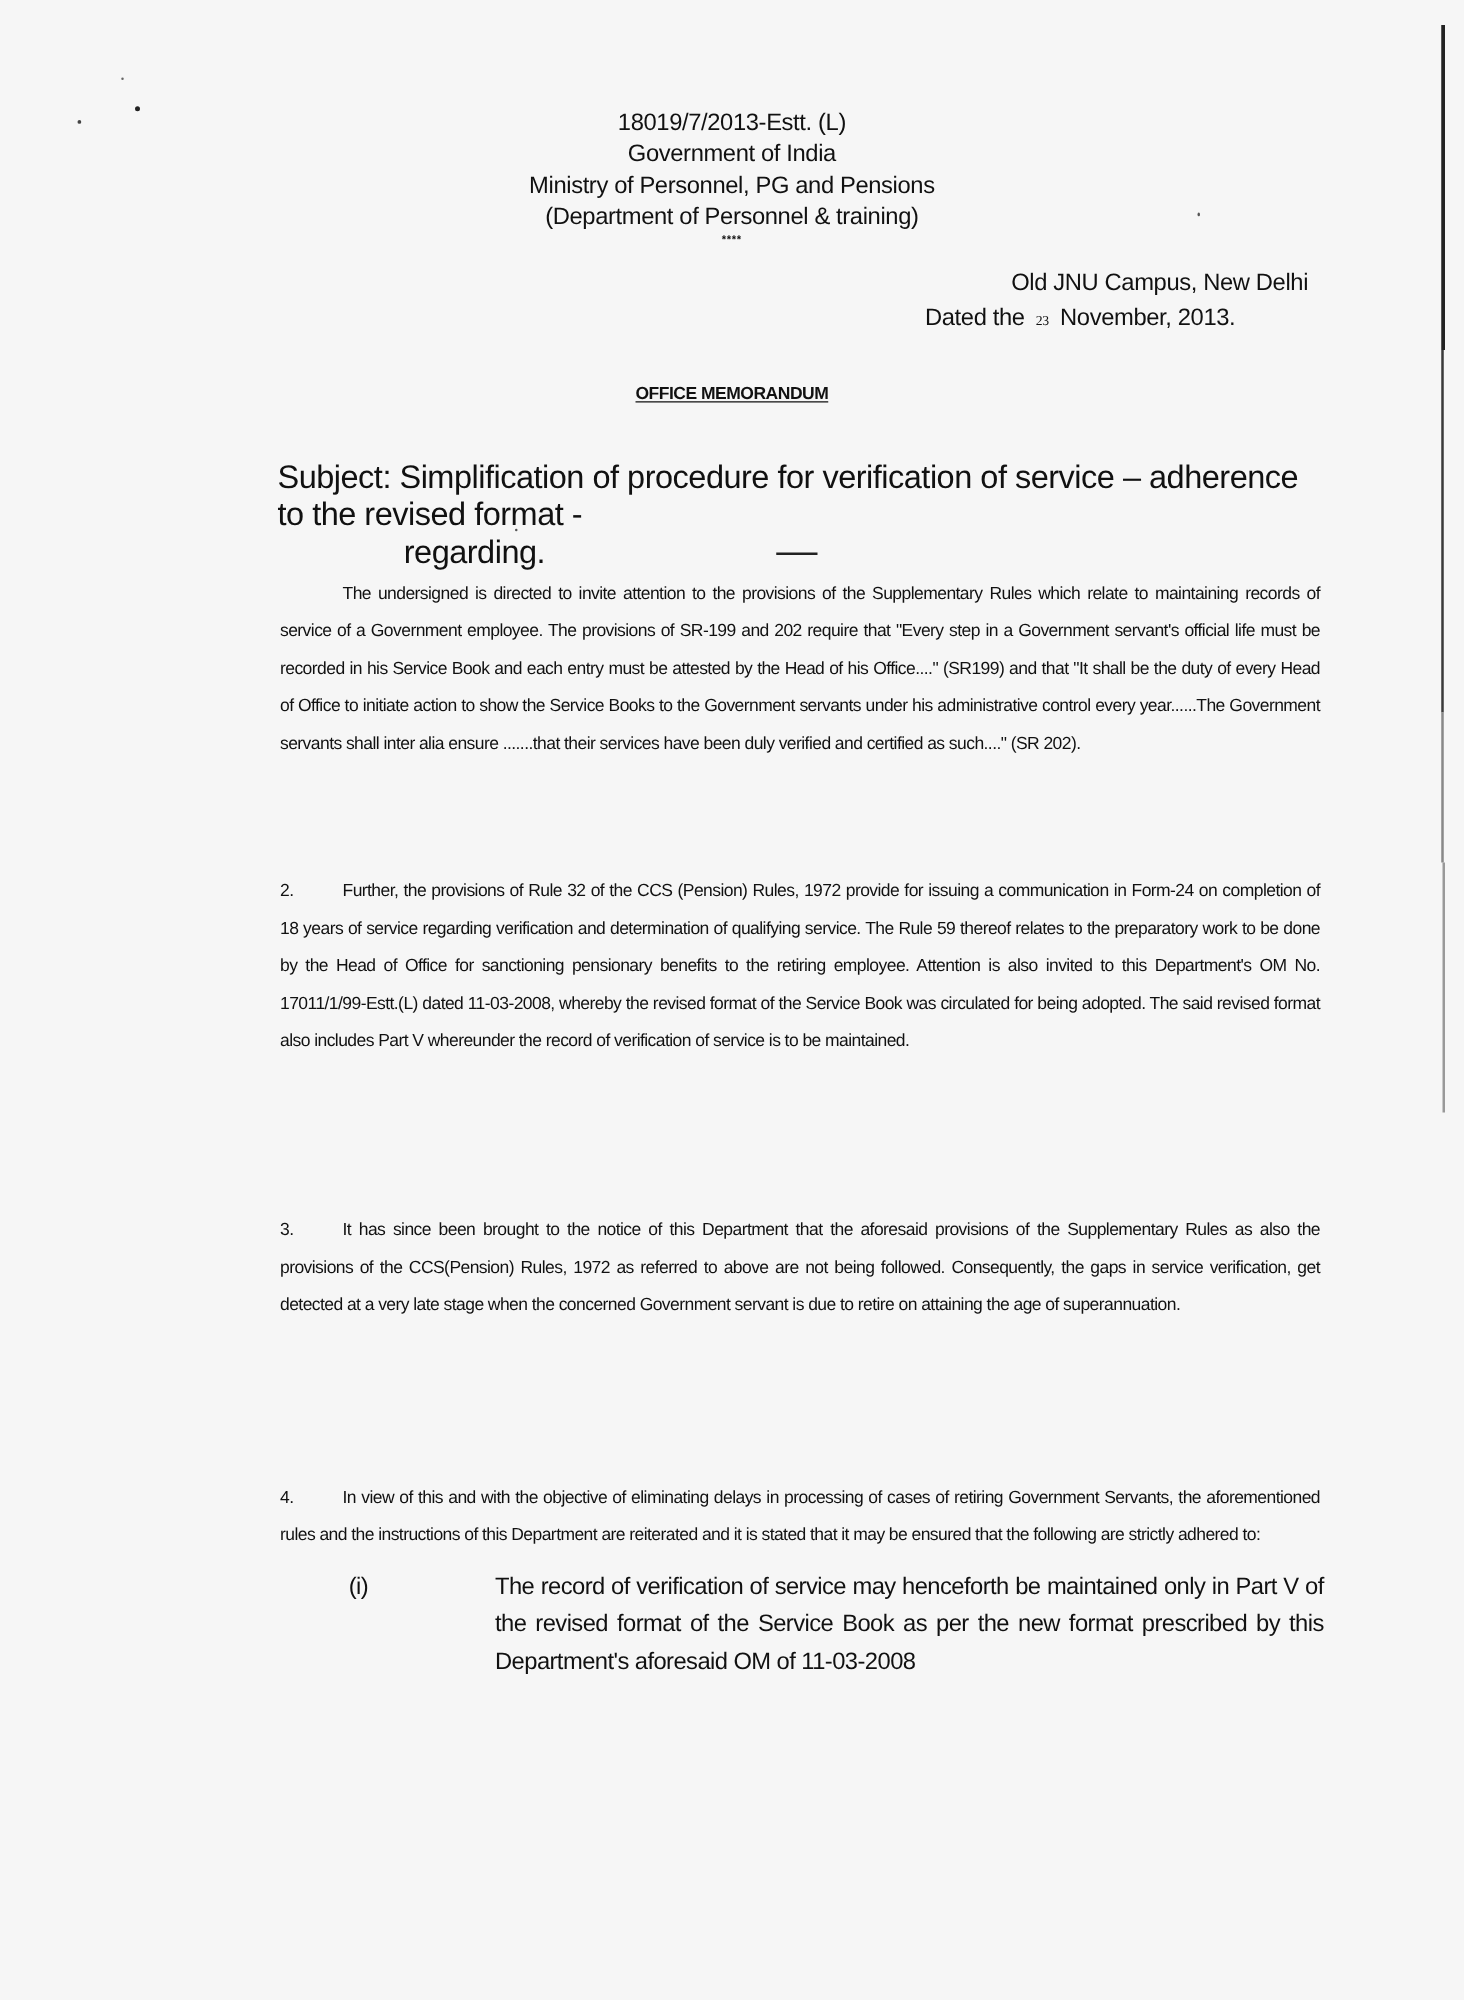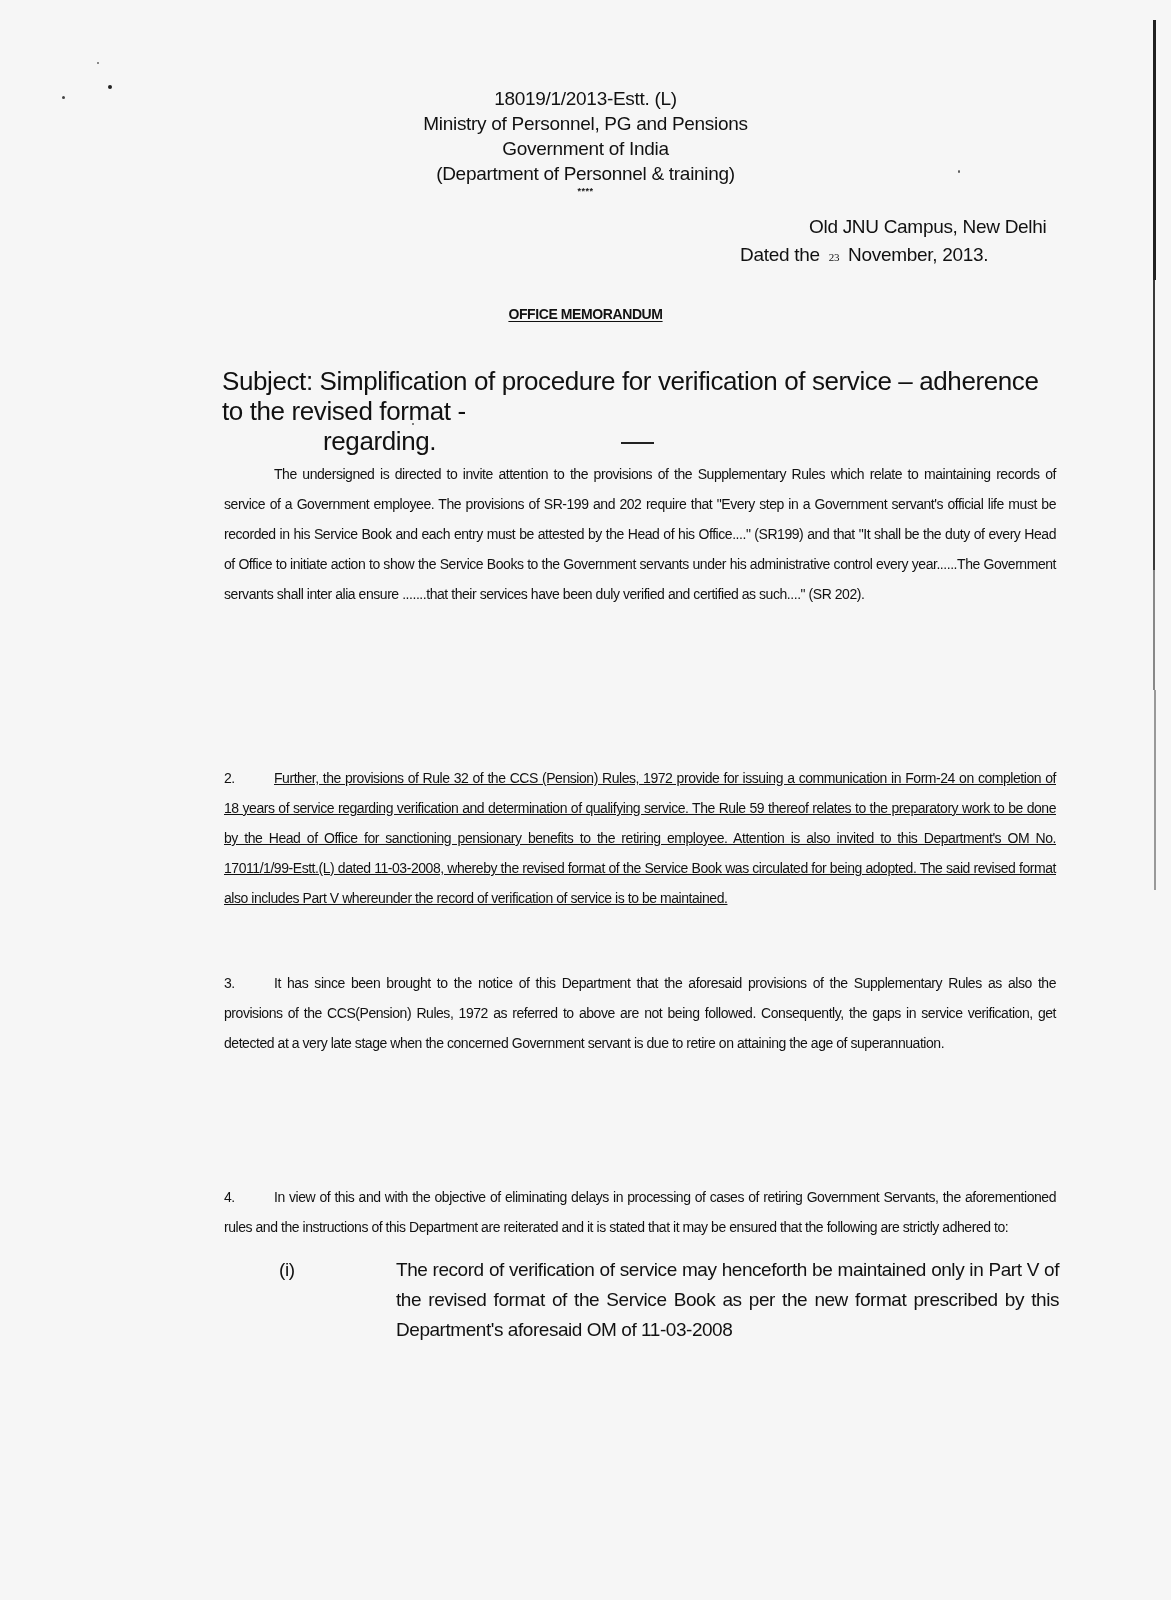--- a/index.html
+++ b/index.html
@@ -103,21 +103,21 @@
     font-size: 14px;
     line-height: 30px;
     letter-spacing: -0.45px;
     text-align: justify;
   }
   .para .num {
     display: inline-block;
     width: 50px;
   }
   .p1 { top: 459px; text-indent: 50px; }
-  .p2 { top: 763px; text-decoration: underline; }
+  .p2 { top: 697px; }
   .p3 { top: 968px; }
   .p4 { top: 1150px; margin-top: 32px; }
   .sub-item {
     position: absolute;
     left: 279px;
     top: 1255px;
     width: 780px;
     font-size: 19px;
     line-height: 30px;
     letter-spacing: -0.45px;
@@ -136,23 +136,23 @@
   <div class="edge-line l3"></div>
   <div class="edge-line l4"></div>
 
   <div class="speck" style="left:97px;top:62px;width:2px;height:2px;background:#666;"></div>
   <div class="speck" style="left:108px;top:85px;width:4px;height:4px;"></div>
   <div class="speck" style="left:62px;top:96px;width:3px;height:3px;background:#444;"></div>
   <div class="speck" style="left:958px;top:170px;width:2px;height:3px;background:#555;"></div>
   <div class="speck" style="left:412px;top:423px;width:2px;height:2px;background:#555;"></div>
 
   <div class="header-block">
-    <div>18019/1/2013-Estt. (L)</div>
+    <div>18019/7/2013-Estt. (L)</div>
+    <div>Government of India</div>
     <div>Ministry of Personnel, PG and Pensions</div>
-    <div>Government of India</div>
     <div>(Department of Personnel &amp; training)</div>
     <div class="stars">****</div>
   </div>
 
   <div class="place-date place">Old JNU Campus, New Delhi</div>
   <div class="place-date date">
     <span>Dated the</span>
     <span class="handwritten">23</span>
     <span>November, 2013.</span>
   </div>

